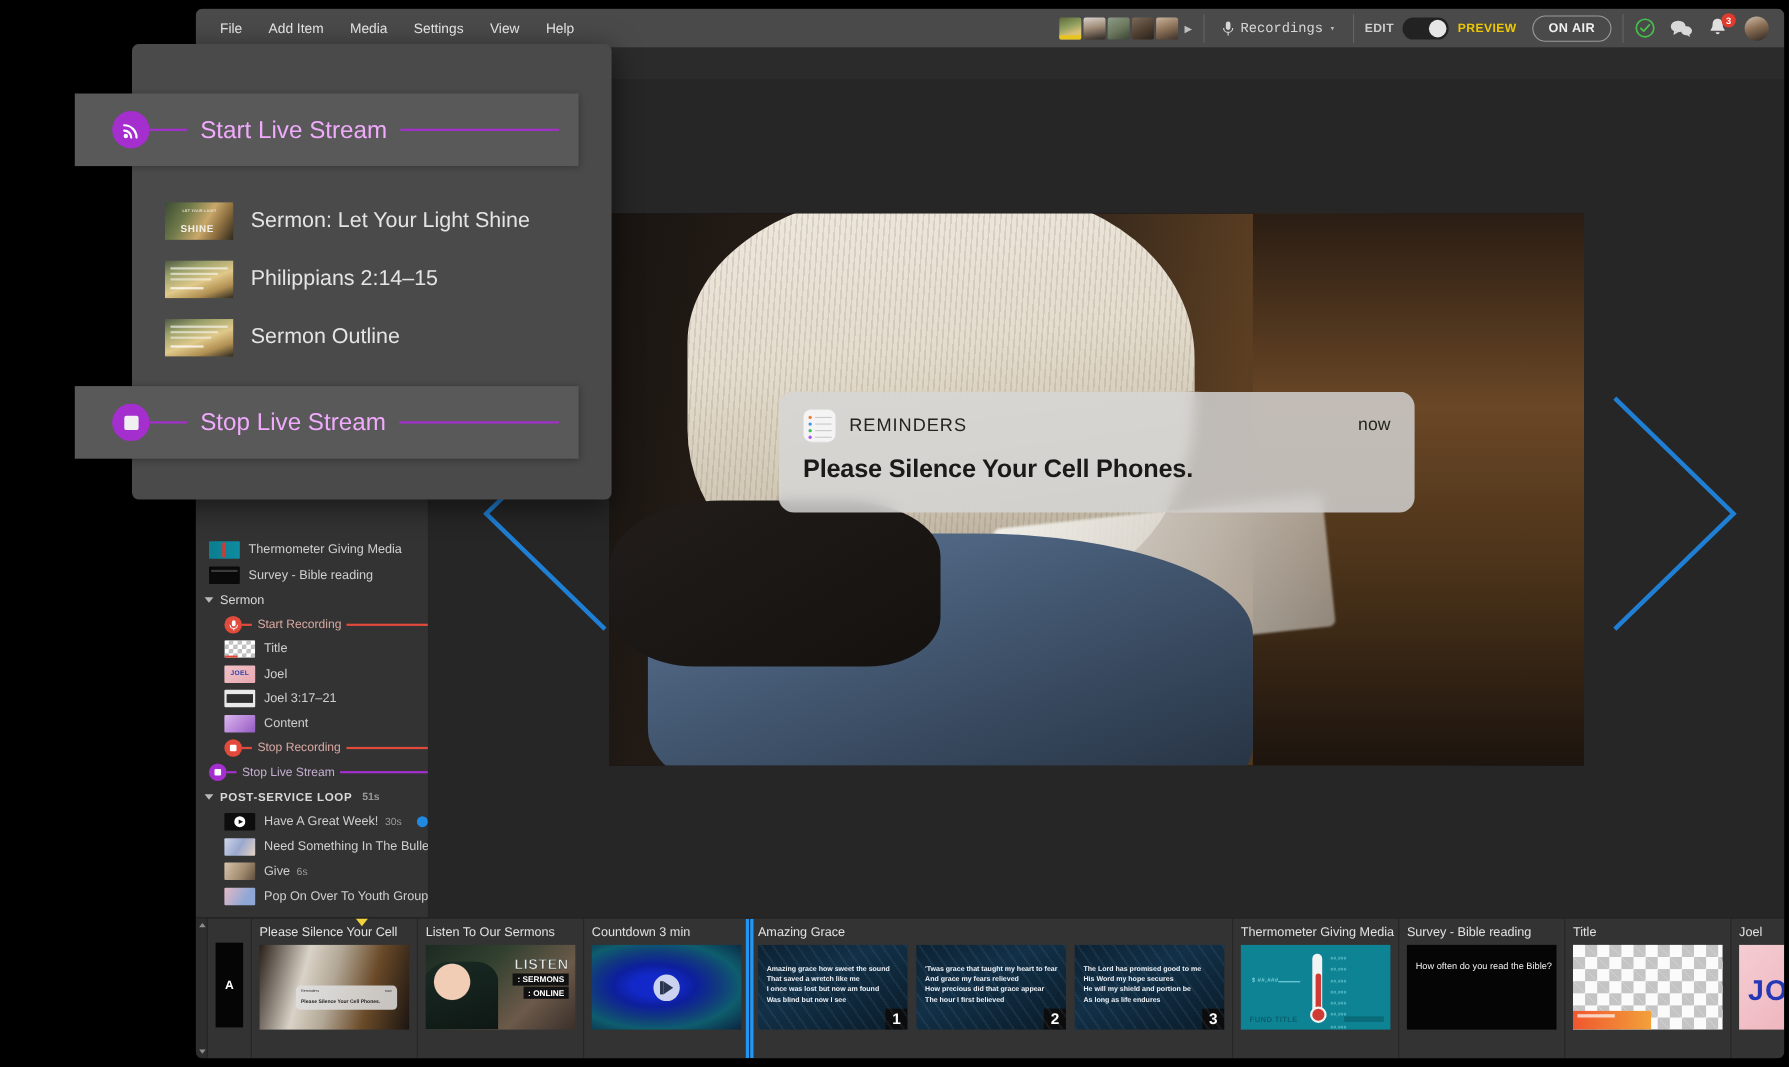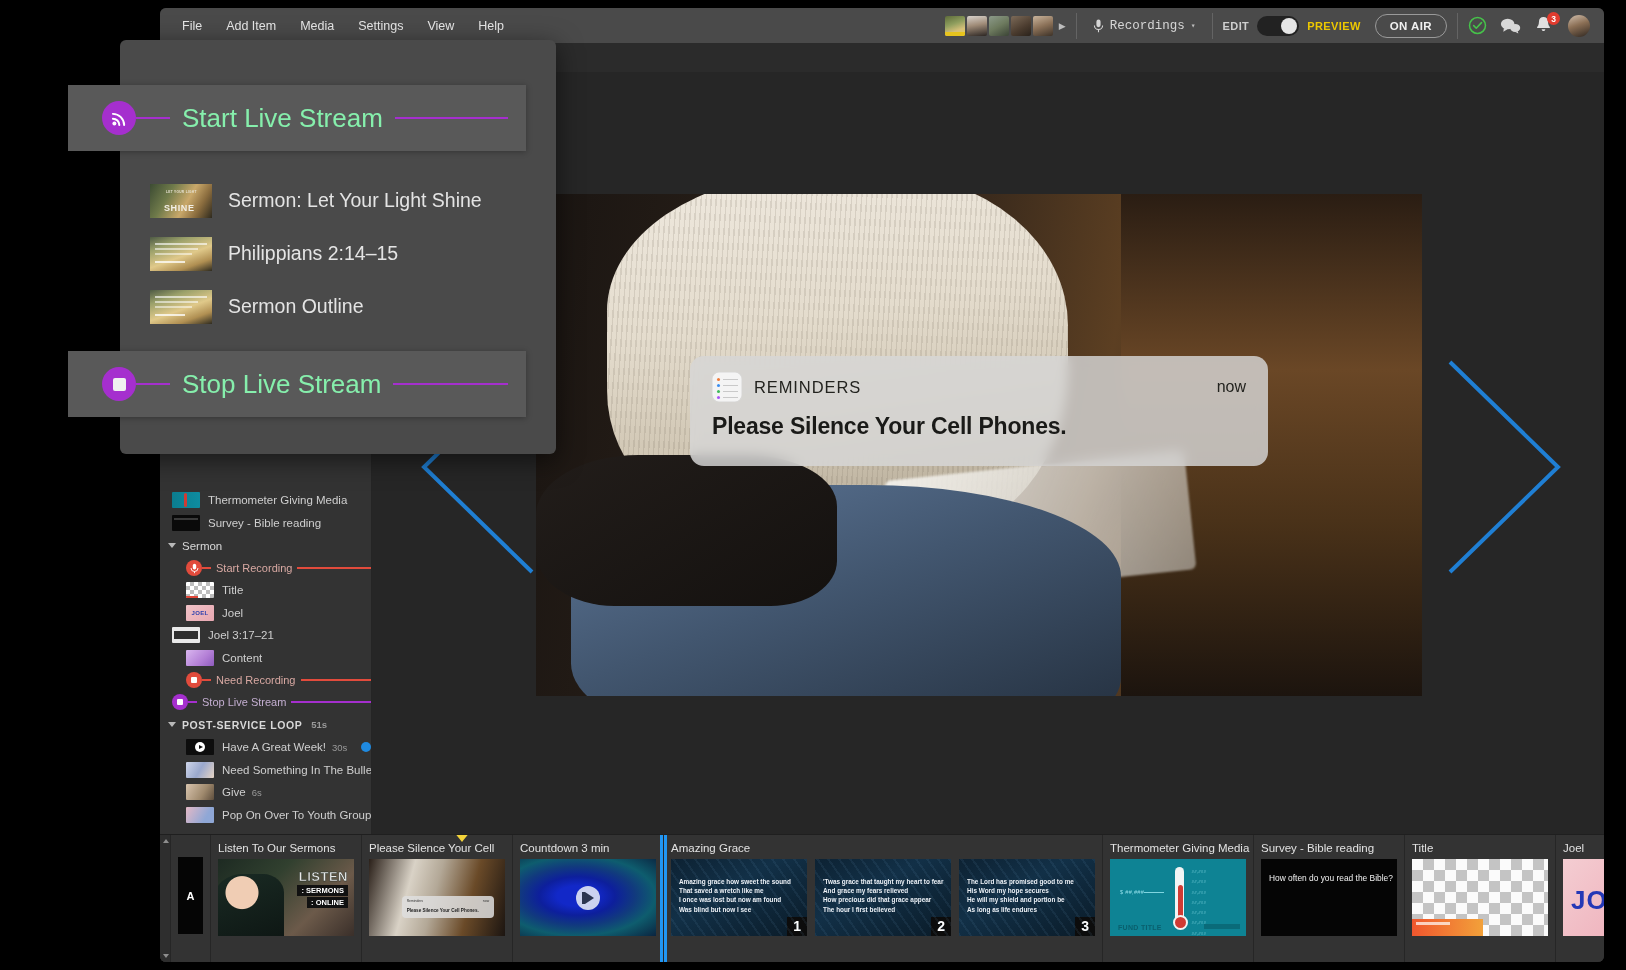--- a/index.html
+++ b/index.html
@@ -6,21 +6,21 @@
   html, body {
     width: 1626px; height: 970px;
     background: #000;
     font-family: "Liberation Sans", sans-serif;
     overflow: hidden;
   }
   #root { position: relative; width: 1626px; height: 970px; background:#000; }
 
   
   .app-window {
-    position: absolute; left: 160px; top: 8px;
+    position: absolute; left: 178px; top: 8px;
     width: 1444px; height: 954px;
     background: #2b2b2b; border-radius: 6px;
     overflow: hidden;
   }
 
   
   .menubar {
     position: absolute; left: 0; top: 0; width: 100%; height: 35px;
     background: #4a4a4a;
     display: flex; align-items: center;
@@ -422,21 +422,21 @@
     box-shadow: 0 1px 6px rgba(0,0,0,.3);
   }
   .popup-band.top { top: 45px; }
   .popup-band.bottom { top: 311px; }
   .pb-dot {
     width: 34px; height: 34px; border-radius: 50%; background: #a52fce;
     margin-left: 34px; flex: none; display: flex; align-items: center; justify-content: center;
   }
   .pb-dot .sq { width: 13px; height: 13px; background: #f0f0f0; border-radius: 2px; }
   .pb-line { height: 2px; background: #a52fce; flex: none; }
-  .pb-label { color: #86efac; font-size: 26px; padding: 0 12px; white-space: nowrap; }
+  .pb-label { color: #f0abfc; font-size: 22px; padding: 0 12px; white-space: nowrap; }
   .pb-fill { flex: 1; height: 2px; background: #a52fce; margin-right: 18px; }
 
   .popup-list { position: absolute; left: 30px; top: 134px; right: 10px; }
   .pu-row {
     display: flex; align-items: center; height: 53px; cursor: default;
   }
   .pu-thumb {
     width: 62px; height: 34px; margin-right: 16px; flex: none;
     position: relative; overflow: hidden; background:#3a3a3a;
   }
@@ -575,36 +575,36 @@
             <span>Title</span>
           </div>
 
           <div class="pl-row" style="padding-left:26px">
             <div class="pl-thumb th-joel">
               <span>JOEL</span>
             </div>
             <span>Joel</span>
           </div>
 
-          <div class="pl-row" style="padding-left:12px">
+          <div class="pl-row" style="padding-left:26px">
             <div class="pl-thumb th-text"></div>
             <span>Joel 3:17–21</span>
           </div>
 
           <div class="pl-row" style="padding-left:26px">
             <div class="pl-thumb th-content"></div>
             <span>Content</span>
           </div>
 
           <div class="cue-row" style="padding-left:26px">
             <div class="cue-dot red">
                 <span class="ico-stopsq"></span>
               </div>
             <div class="cue-line red" style="width:9px"></div>
-            <span class="cue-label red">Need Recording</span>
+            <span class="cue-label red">Stop Recording</span>
             <div class="cue-fill cue-line red"></div>
           </div>
 
           <div class="cue-row" style="padding-left:12px">
             <div class="cue-dot purple">
                 <span class="ico-stopsq"></span>
               </div>
             <div class="cue-line purple" style="width:9px"></div>
             <span class="cue-label purple">Stop Live Stream</span>
             <div class="cue-fill cue-line purple"></div>
@@ -692,43 +692,43 @@
 
         <div class="fs-group" style="padding-top:22px">
           <div class="fs-slides">
             <div class="fs-slide narrow bg-dark-narrow">
               <span class="a">A</span>
             </div>
           </div>
         </div>
 
         <div class="fs-group">
+          <div class="fs-group-title" style="position:relative">
+            <span>Please Silence Your Cell</span>
+            <span class="fs-marker" style="top:-3px;left:100px"></span>
+          </div>
+          <div class="fs-slides">
+            <div class="fs-slide bg-silence">
+              <div class="mini">
+                <span class="l1">Reminders</span>
+                <span class="l3">now</span>
+                <span class="l2">Please Silence Your Cell Phones.</span>
+              </div>
+            </div>
+          </div>
+        </div>
+
+        <div class="fs-group">
           <div class="fs-group-title">Listen To Our Sermons</div>
           <div class="fs-slides">
             <div class="fs-slide bg-sermons">
               <div class="fig"></div>
               <span class="st1">LISTEN</span>
               <span class="st2">: SERMONS</span>
               <span class="st3">: ONLINE</span>
-            </div>
-          </div>
-        </div>
-
-        <div class="fs-group">
-          <div class="fs-group-title" style="position:relative">
-            <span>Please Silence Your Cell</span>
-            <span class="fs-marker" style="top:-3px;left:100px"></span>
-          </div>
-          <div class="fs-slides">
-            <div class="fs-slide bg-silence">
-              <div class="mini">
-                <span class="l1">Reminders</span>
-                <span class="l3">now</span>
-                <span class="l2">Please Silence Your Cell Phones.</span>
-              </div>
             </div>
           </div>
         </div>
 
         <div class="fs-group active-right">
           <div class="fs-group-title">Countdown 3 min</div>
           <div class="fs-slides">
             <div class="fs-slide bg-countdown">
               <div class="play"></div>
             </div>

